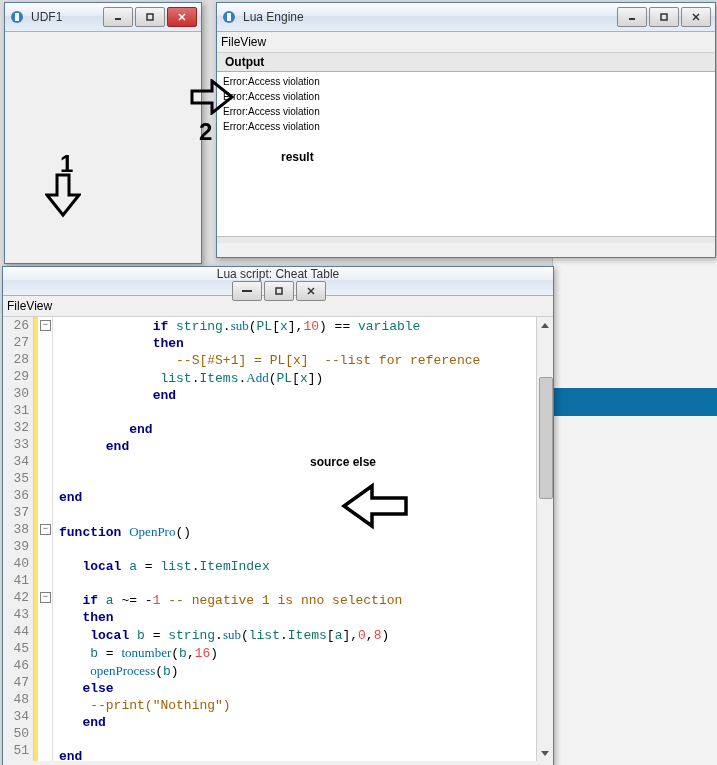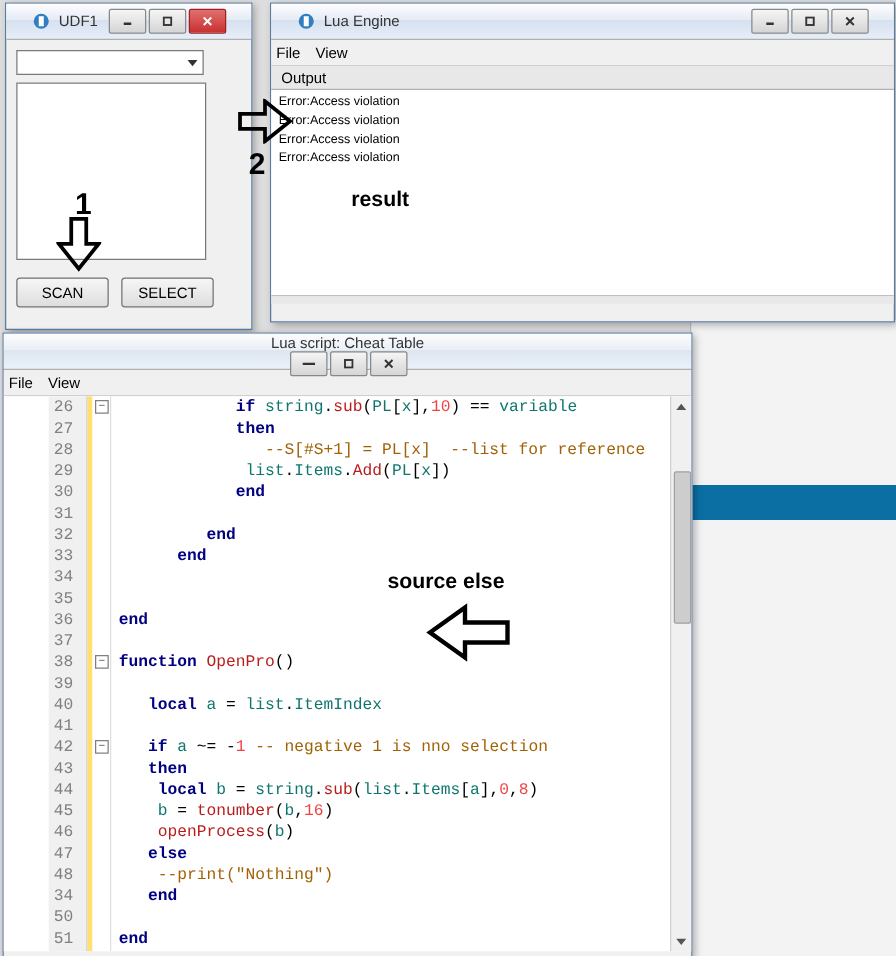--- a/index.html
+++ b/index.html
@@ -17,21 +17,21 @@
     background: #f0f0f0;
     border: 1px solid #5a7ca0;
     box-shadow: 2px 2px 6px rgba(0,0,0,0.3);
   }
   .titlebar {
     height: 28px;
     background: linear-gradient(#fdfdfe, #e6ecf5 45%, #d6e0ef 46%, #e6eef8);
     border-bottom: 1px solid #b0b0b0;
     display: flex;
     align-items: center;
-    padding: 0 20px;
+    padding: 0 4px;
   }
   .titlebar .icon {
     width: 16px;
     height: 16px;
     margin-right: 6px;
   }
   .titlebar .title {
     flex: 1;
     color: #333;
     font-size: 12px;
@@ -56,21 +56,21 @@
     background: linear-gradient(#e07070, #c83030);
     color: #fff;
     border-color: #a02020;
   }
   .menubar {
     height: 20px;
     background: #f0f0f0;
     display: flex;
     align-items: center;
     padding: 0 4px;
-    gap: 12px;
+    gap: 0;
     font-size: 12px;
     border-bottom: 1px solid #d0d0d0;
   }
   .menubar span { cursor: default; }
   
   #udf1 {
     left: 4px;
     top: 2px;
     width: 196px;
     height: 260px;
@@ -124,20 +124,21 @@
     top: 2px;
     width: 498px;
     height: 254px;
     z-index: 20;
   }
   .output-tab {
     border-bottom: 1px solid #b0b0b0;
     padding: 2px 8px;
     background: #e8e8e8;
     font-size: 12px;
+    font-weight: bold;
   }
   .output-body {
     background: #fff;
     height: 160px;
     padding: 2px 6px;
     font-size: 10px;
     line-height: 15px;
     overflow: hidden;
     border-bottom: 1px solid #c0c0c0;
   }
@@ -165,23 +166,23 @@
     font-family: Consolas, "Courier New", monospace;
     font-size: 13px;
     line-height: 17px;
     overflow: hidden;
     position: relative;
   }
   .gutter {
     width: 22px;
     background: #f0f0f0;
     color: #808080;
+    text-align: right;
     padding: 0 4px;
     border-right: 1px solid #d0d0d0;
-    margin-left: 36px;
   }
   .foldgutter {
     width: 14px;
     background: #fff;
     border-right: 1px solid #e0e0e0;
     position: relative;
   }
   .fold-marker {
     position: absolute;
     left: 2px;
@@ -198,21 +199,21 @@
     width: 4px;
     background: #ffe070;
   }
   .code {
     flex: 1;
     padding: 0 6px;
     white-space: pre;
     position: relative;
   }
   .kw { color: #000080; font-weight: bold; }
-  .fn { color: #b91c1c; }
+  .fn { color: #0369a1; font-family: Liberation Serif, serif; }
   .num { color: #ef4444; }
   .cmt { color: #a16207; }
   .id { color: #0f766e; }
   .scrollbar-v {
     width: 16px;
     background: #f0f0f0;
     border-left: 1px solid #d0d0d0;
     position: relative;
   }
   .scroll-thumb {
@@ -255,21 +256,21 @@
     z-index: 2;
   }
   
   .anno {
     position: absolute;
     z-index: 100;
     font-family: Arial, sans-serif;
     font-weight: bold;
     color: #000;
   }
-  .anno-text { font-size: 17px; }
+  .anno-text { font-size: 12px; }
   .anno-num { font-size: 24px; }
 </style>
 </head>
 <body>
 
 <div class="bg-panel"></div>
 <div class="bg-band"></div>
 
 <div id="udf1" class="window">
   <div class="titlebar">
@@ -288,30 +289,20 @@
           <svg width="8" height="8">
             <rect x="1" y="1" width="6" height="6" fill="none" stroke="#333" stroke-width="1.5"></rect>
           </svg>
         </div>
       <div class="win-btn close">
           <svg width="8" height="8">
             <line x1="1" y1="1" x2="7" y2="7" stroke="#fff" stroke-width="1.5"></line>
             <line x1="7" y1="1" x2="1" y2="7" stroke="#fff" stroke-width="1.5"></line>
           </svg>
         </div>
-    </div>
-  </div>
-  <div class="body">
-    <div class="combo">
-      <span class="arrow"></span>
-    </div>
-    <div class="listbox"></div>
-    <div class="btn-row">
-      <div class="btn">SCAN</div>
-      <div class="btn">SELECT</div>
     </div>
   </div>
 </div>
 
 <div id="luaengine" class="window">
   <div class="titlebar">
     <svg class="icon" viewBox="0 0 16 16">
         <circle cx="8" cy="8" r="6" fill="#3080c0"></circle>
         <rect x="6" y="4" width="4" height="8" fill="#fff"></rect>
       </svg>

